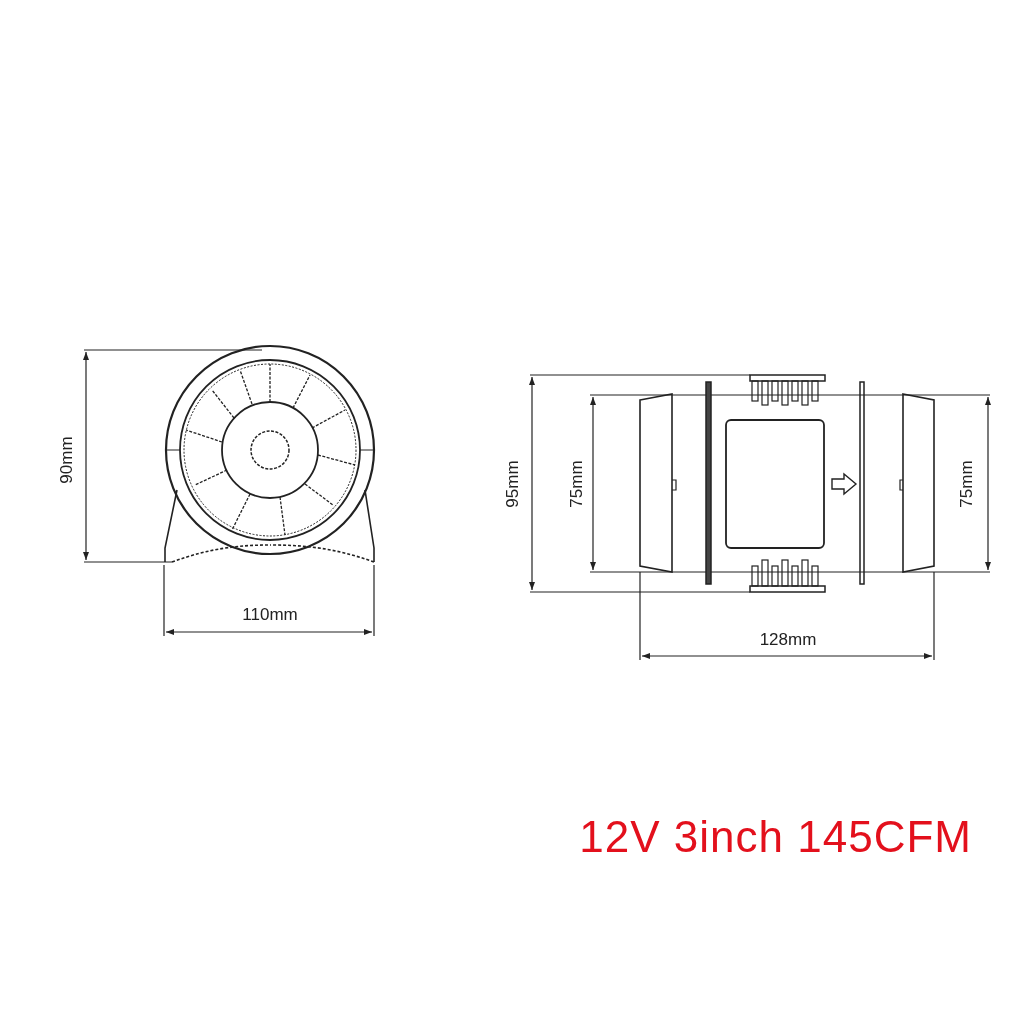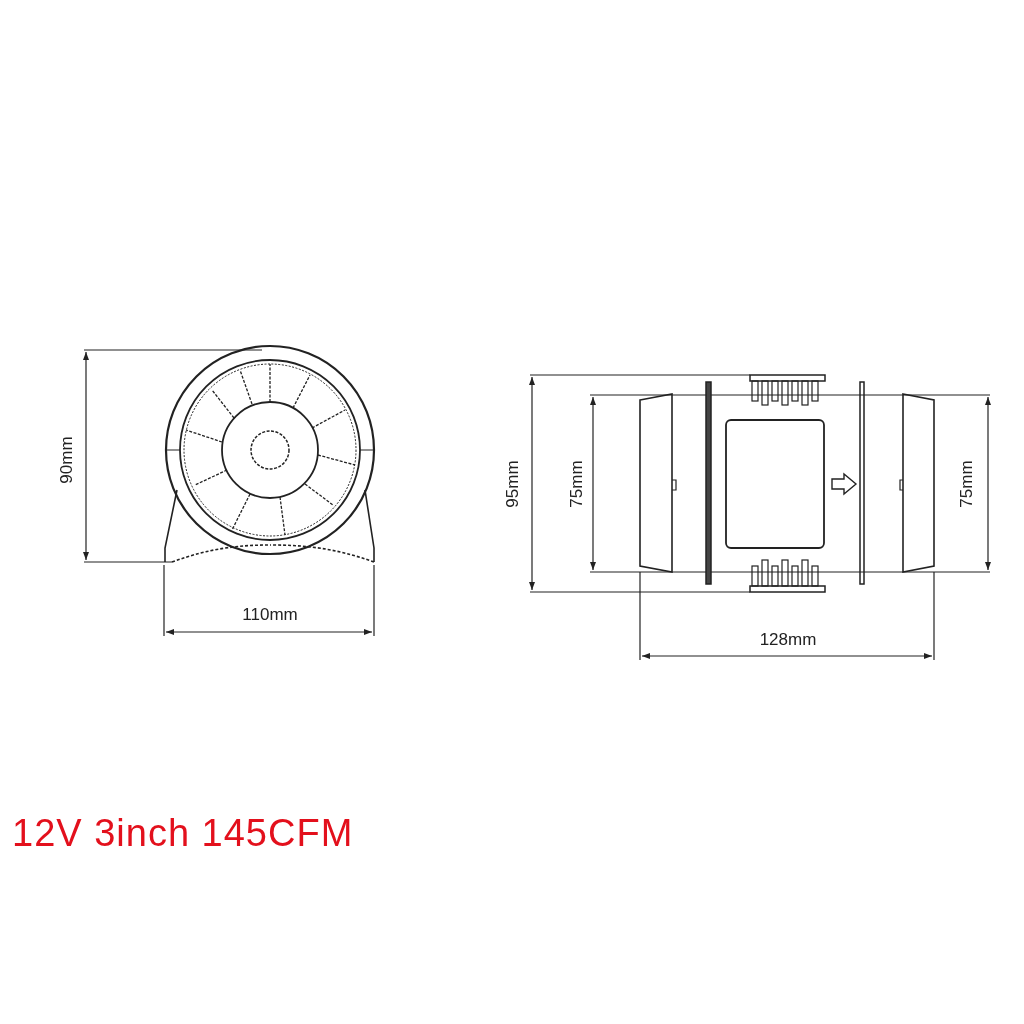--- a/index.html
+++ b/index.html
@@ -1,21 +1,21 @@
 <!DOCTYPE html>
 <html><head>
 <meta charset="utf-8">
 <style>
   html, body { margin:0; padding:0; background:#ffffff; }
   body { width:1024px; height:1024px; position:relative; overflow:hidden; font-family:"Liberation Sans", sans-serif; }
   svg { position:absolute; left:0; top:0; }
   .dim-label { font-family:"Liberation Sans", sans-serif; font-size:17px; fill:#222; }
   .caption {
-    position:absolute; left:12px; width:970px; top:812px; text-align:left;
-    font-family:"Liberation Sans", sans-serif; font-size:38px; letter-spacing:1px;
+    position:absolute; left:2px; width:970px; top:812px; text-align:right;
+    font-family:"Liberation Sans", sans-serif; font-size:44px; letter-spacing:1px;
   }
 </style>
 </head>
 <body>
 
 <svg width="1024" height="1024" viewBox="0 0 1024 1024">
 
   <g stroke="#222" fill="none" stroke-width="1.6">
 
     <line x1="84" y1="350" x2="262" y2="350" stroke-width="1.2"></line>

